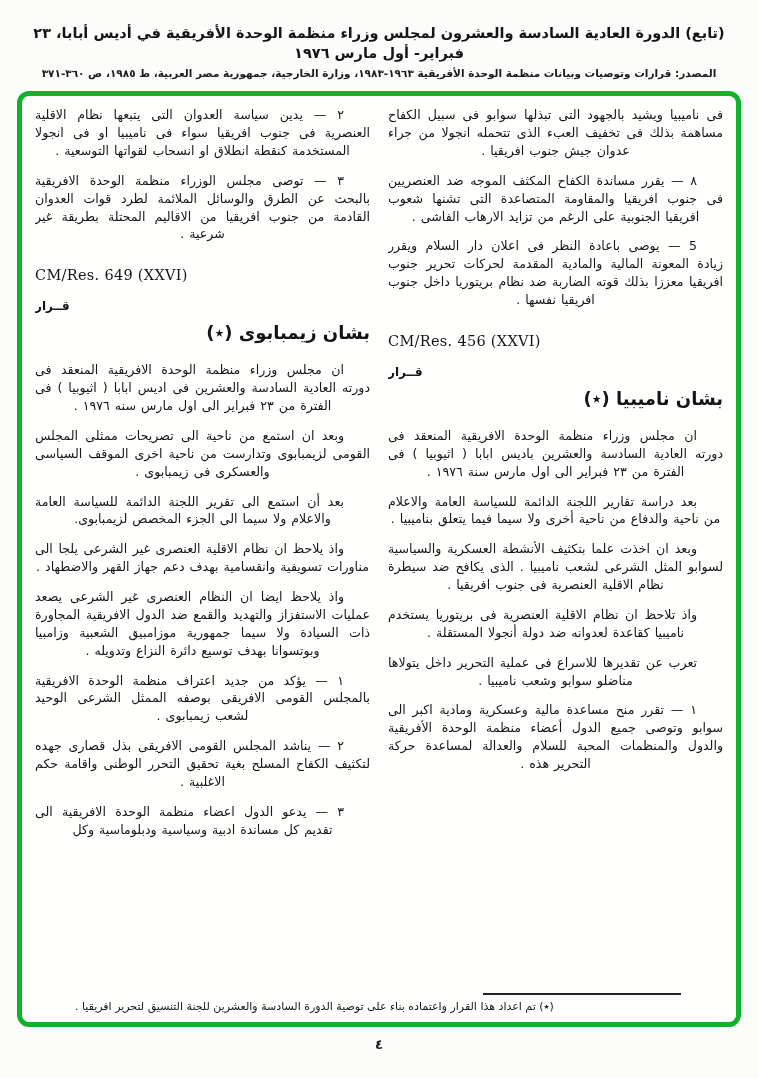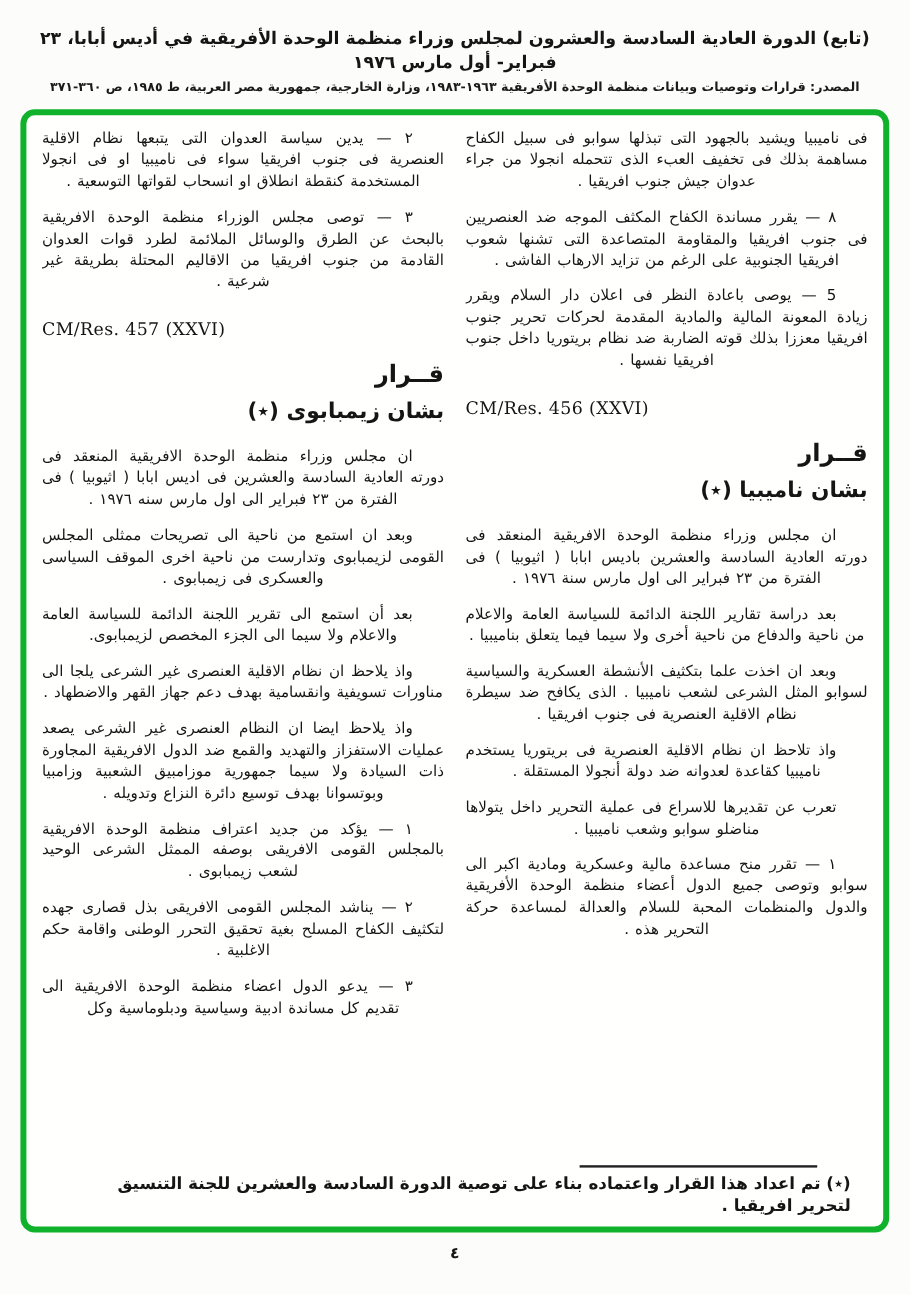--- a/index.html
+++ b/index.html
@@ -24,25 +24,25 @@
     text-align:justify;text-align-last:center;
     text-indent:26px;margin:0 0 12px;word-spacing:1px;
   }
   .para.no-indent{text-indent:0;}
   .para.tight{margin-bottom:0;}
   .res-id{
     direction:ltr;text-align:left;
     font-family:"DejaVu Serif", serif;font-size:14.5px;
     margin:24px 0 16px;letter-spacing:.3px;
   }
-  .res-title{direction:rtl;text-align:right;font-weight:bold;font-size:20px;margin:0 0 9px;}
+  .res-title{direction:rtl;text-align:left;font-weight:bold;font-size:12px;margin:0 0 9px;}
   .res-subject{direction:rtl;text-align:right;font-weight:bold;font-size:18px;margin:0 0 18px;}
   .footnote-area{direction:rtl;padding-top:2px;}
   .footnote-rule{width:198px;border-top:2px solid #222;margin:0 42px 5px auto;}
-  .footnote-text{font-size:14px;font-weight:bold;text-align:right;direction:rtl;padding:0 14px 2px 40px;line-height:1.3;}
+  .footnote-text{font-size:11px;font-weight:normal;text-align:left;direction:rtl;padding:0 14px 2px 40px;line-height:1.3;}
   .page-number{text-align:center;font-size:13px;font-weight:bold;margin-top:10px;}
 </style>
 </head>
 <body>
 
 <header class="page-header">
   <div class="header-session">(تابع) الدورة العادية السادسة والعشرون لمجلس وزراء منظمة الوحدة الأفريقية في أديس أبابا، ٢٣ فبراير- أول مارس ١٩٧٦</div>
   <div class="header-source">المصدر: قرارات وتوصيات وبيانات منظمة الوحدة الأفريقية ١٩٦٣-١٩٨٣، وزارة الخارجية، جمهورية مصر العربية، ط ١٩٨٥، ص ٣٦٠-٣٧١</div>
 </header>
 
@@ -60,21 +60,21 @@
       <p class="para">بعد دراسة تقارير اللجنة الدائمة للسياسة العامة والاعلام من ناحية والدفاع من ناحية أخرى ولا سيما فيما يتعلق بناميبيا .</p>
       <p class="para">وبعد ان اخذت علما بتكثيف الأنشطة العسكرية والسياسية لسوابو المثل الشرعى لشعب ناميبيا . الذى يكافح ضد سيطرة نظام الاقلية العنصرية فى جنوب افريقيا .</p>
       <p class="para">واذ تلاحظ ان نظام الاقلية العنصرية فى بريتوريا يستخدم ناميبيا كقاعدة لعدوانه ضد دولة أنجولا المستقلة .</p>
       <p class="para">تعرب عن تقديرها للاسراع فى عملية التحرير داخل يتولاها مناضلو سوابو وشعب ناميبيا .</p>
       <p class="para">١ — تقرر منح مساعدة مالية وعسكرية ومادية اكبر الى سوابو وتوصى جميع الدول أعضاء منظمة الوحدة الأفريقية والدول والمنظمات المحبة للسلام والعدالة لمساعدة حركة التحرير هذه .</p>
     </section>
 
     <section class="col">
       <p class="para">٢ — يدين سياسة العدوان التى يتبعها نظام الاقلية العنصرية فى جنوب افريقيا سواء فى ناميبيا او فى انجولا المستخدمة كنقطة انطلاق او انسحاب لقواتها التوسعية .</p>
       <p class="para">٣ — توصى مجلس الوزراء منظمة الوحدة الافريقية بالبحث عن الطرق والوسائل الملائمة لطرد قوات العدوان القادمة من جنوب افريقيا من الاقاليم المحتلة بطريقة غير شرعية .</p>
-      <div class="res-id">CM/Res. 457 (XXVI)</div>
+      <div class="res-id">CM/Res. 649 (XXVI)</div>
       <div class="res-title">قــرار</div>
       <div class="res-subject">بشان زيمبابوى (٭)</div>
       <p class="para">ان مجلس وزراء منظمة الوحدة الافريقية المنعقد فى دورته العادية السادسة والعشرين فى اديس ابابا ( اثيوبيا ) فى الفترة من ٢٣ فبراير الى اول مارس سنه ١٩٧٦ .</p>
       <p class="para">وبعد ان استمع من ناحية الى تصريحات ممثلى المجلس القومى لزيمبابوى وتدارست من ناحية اخرى الموقف السياسى والعسكرى فى زيمبابوى .</p>
       <p class="para">بعد أن استمع الى تقرير اللجنة الدائمة للسياسة العامة والاعلام ولا سيما الى الجزء المخصص لزيمبابوى.</p>
       <p class="para">واذ يلاحظ ان نظام الاقلية العنصرى غير الشرعى يلجا الى مناورات تسويفية وانقسامية بهدف دعم جهاز القهر والاضطهاد .</p>
       <p class="para">واذ يلاحظ ايضا ان النظام العنصرى غير الشرعى يصعد عمليات الاستفزاز والتهديد والقمع ضد الدول الافريقية المجاورة ذات السيادة ولا سيما جمهورية موزامبيق الشعبية وزامبيا وبوتسوانا بهدف توسيع دائرة النزاع وتدويله .</p>
       <p class="para">١ — يؤكد من جديد اعتراف منظمة الوحدة الافريقية بالمجلس القومى الافريقى بوصفه الممثل الشرعى الوحيد لشعب زيمبابوى .</p>
       <p class="para">٢ — يناشد المجلس القومى الافريقى بذل قصارى جهده لتكثيف الكفاح المسلح بغية تحقيق التحرر الوطنى واقامة حكم الاغلبية .</p>
       <p class="para">٣ — يدعو الدول اعضاء منظمة الوحدة الافريقية الى تقديم كل مساندة ادبية وسياسية ودبلوماسية وكل</p>

